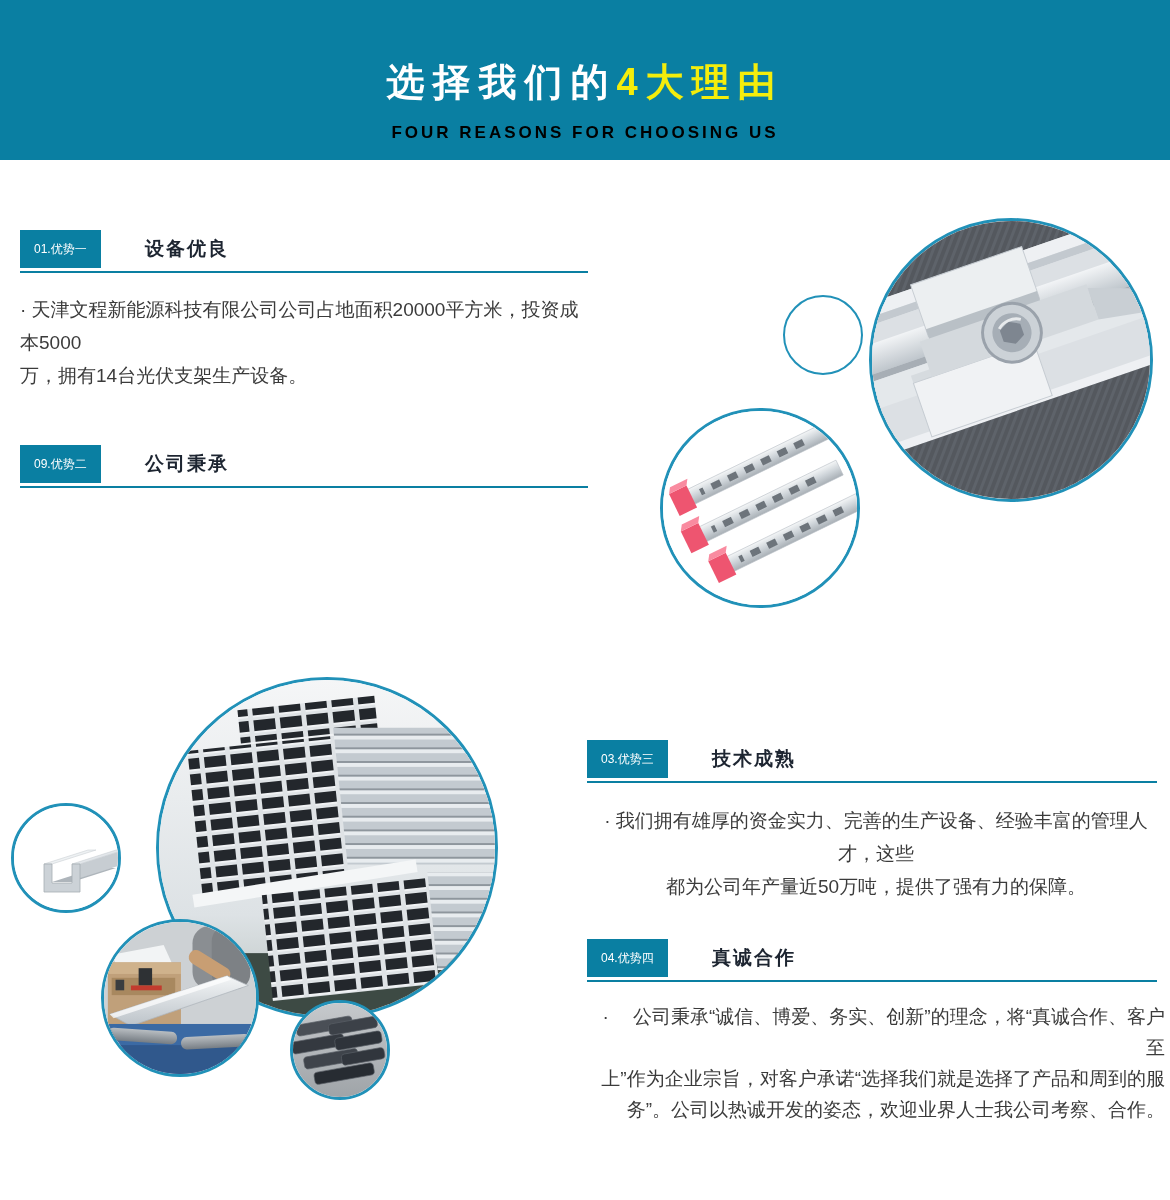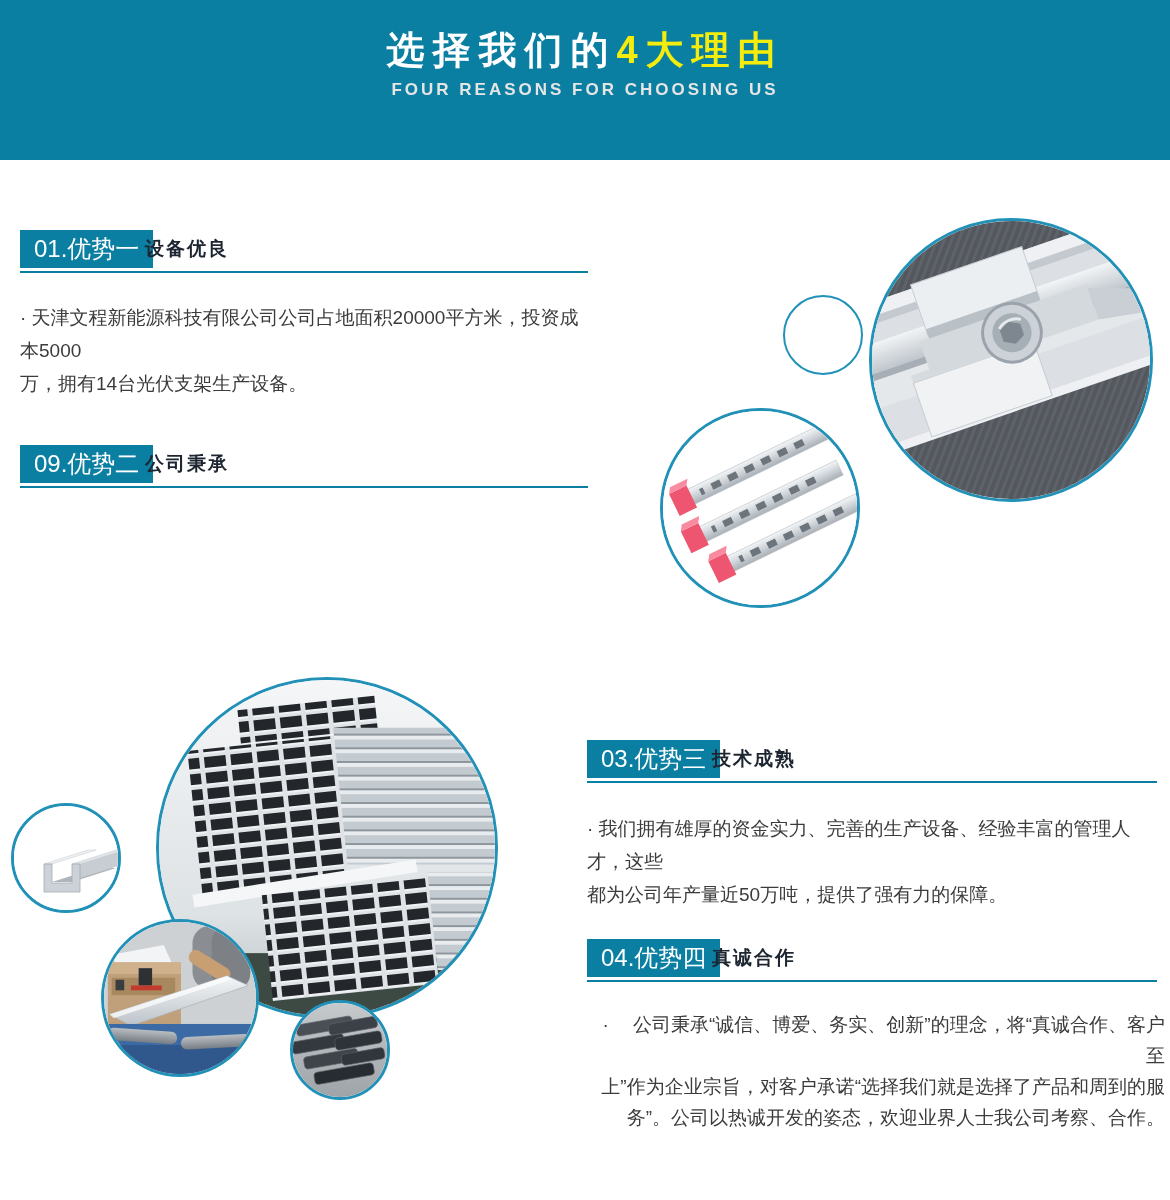--- a/index.html
+++ b/index.html
@@ -1,31 +1,31 @@
 <!DOCTYPE html>
 <html><head>
 <meta charset="utf-8">
 <style>
   html,body{margin:0;padding:0;background:#ffffff;}
   .page{position:relative;width:1170px;height:1200px;background:#ffffff;overflow:hidden;
         font-family:"Liberation Sans","DejaVu Sans",sans-serif;}
   
   .band{position:absolute;left:0;top:0;width:1170px;height:160px;background:#0a7fa2;text-align:center;}
-  .band .title{padding-top:28px;font-size:38px;font-weight:bold;letter-spacing:8px;line-height:44px;}
+  .band .title{padding-top:60px;font-size:38px;font-weight:bold;letter-spacing:8px;line-height:44px;}
   .band .title .w{color:#ffffff;}
   .band .title .y{color:#f4ed0b;}
-  .band .subtitle{margin-top:8px;color:#e5e5e5;font-size:17px;font-weight:bold;letter-spacing:3px;}
+  .band .subtitle{margin-top:19px;color:#000000;font-size:17px;font-weight:bold;letter-spacing:3px;}
   
   .sec{position:absolute;}
   .badge{position:absolute;left:0;top:0;height:38px;line-height:38px;padding:0 14px;background:#0a7fa2;
-         color:#ffffff;font-size:24px;white-space:nowrap;}
+         color:#ffffff;font-size:12px;white-space:nowrap;}
   .headline{position:absolute;left:125px;top:0;height:38px;line-height:38px;color:#1d2531;
             font-size:19px;font-weight:bold;letter-spacing:2px;white-space:nowrap;}
   .rule{position:absolute;left:0;top:41px;height:2px;background:#0a7fa2;}
-  .body{position:absolute;left:0;color:#3b3b3b;font-size:19px;line-height:33px;white-space:pre-line;margin-top:8px;}
+  .body{position:absolute;left:0;color:#3b3b3b;font-size:19px;line-height:33px;white-space:pre-line;}
   .s4 .body{line-height:31px;}
   
   .circle{position:absolute;border:3px solid #2191b8;border-radius:50%;overflow:hidden;background:#ffffff;box-sizing:border-box;}
   .circle svg{display:block;width:100%;height:100%;}
   .z1{z-index:1}.z2{z-index:2}
 </style>
 </head>
 <body>
 
 <div class="page">
@@ -46,21 +46,21 @@
   <div class="sec s2" style="left:20px;top:445px;width:568px;height:150px;">
     <div class="badge">09.优势二</div>
     <div class="headline">公司秉承</div>
     <div class="rule" style="width:568px;"></div>
   </div>
 
   <div class="sec s3" style="left:587px;top:740px;width:570px;height:130px;">
     <div class="badge">03.优势三</div>
     <div class="headline">技术成熟</div>
     <div class="rule" style="width:570px;"></div>
-    <div class="body" style="top:64px;width:578px;">· 我们拥有雄厚的资金实力、完善的生产设备、经验丰富的管理人才，这些
+    <div class="body" style="top:64px;width:578px;text-align:center;">· 我们拥有雄厚的资金实力、完善的生产设备、经验丰富的管理人才，这些
 都为公司年产量近50万吨，提供了强有力的保障。</div>
   </div>
 
   <div class="sec s4" style="left:587px;top:939px;width:570px;height:160px;">
     <div class="badge">04.优势四</div>
     <div class="headline">真诚合作</div>
     <div class="rule" style="width:570px;"></div>
     <div class="body" style="top:62px;width:578px;text-align:right;">·　 公司秉承“诚信、博爱、务实、创新”的理念，将“真诚合作、客户至
 上”作为企业宗旨，对客户承诺“选择我们就是选择了产品和周到的服
 务”。公司以热诚开发的姿态，欢迎业界人士我公司考察、合作。</div>

